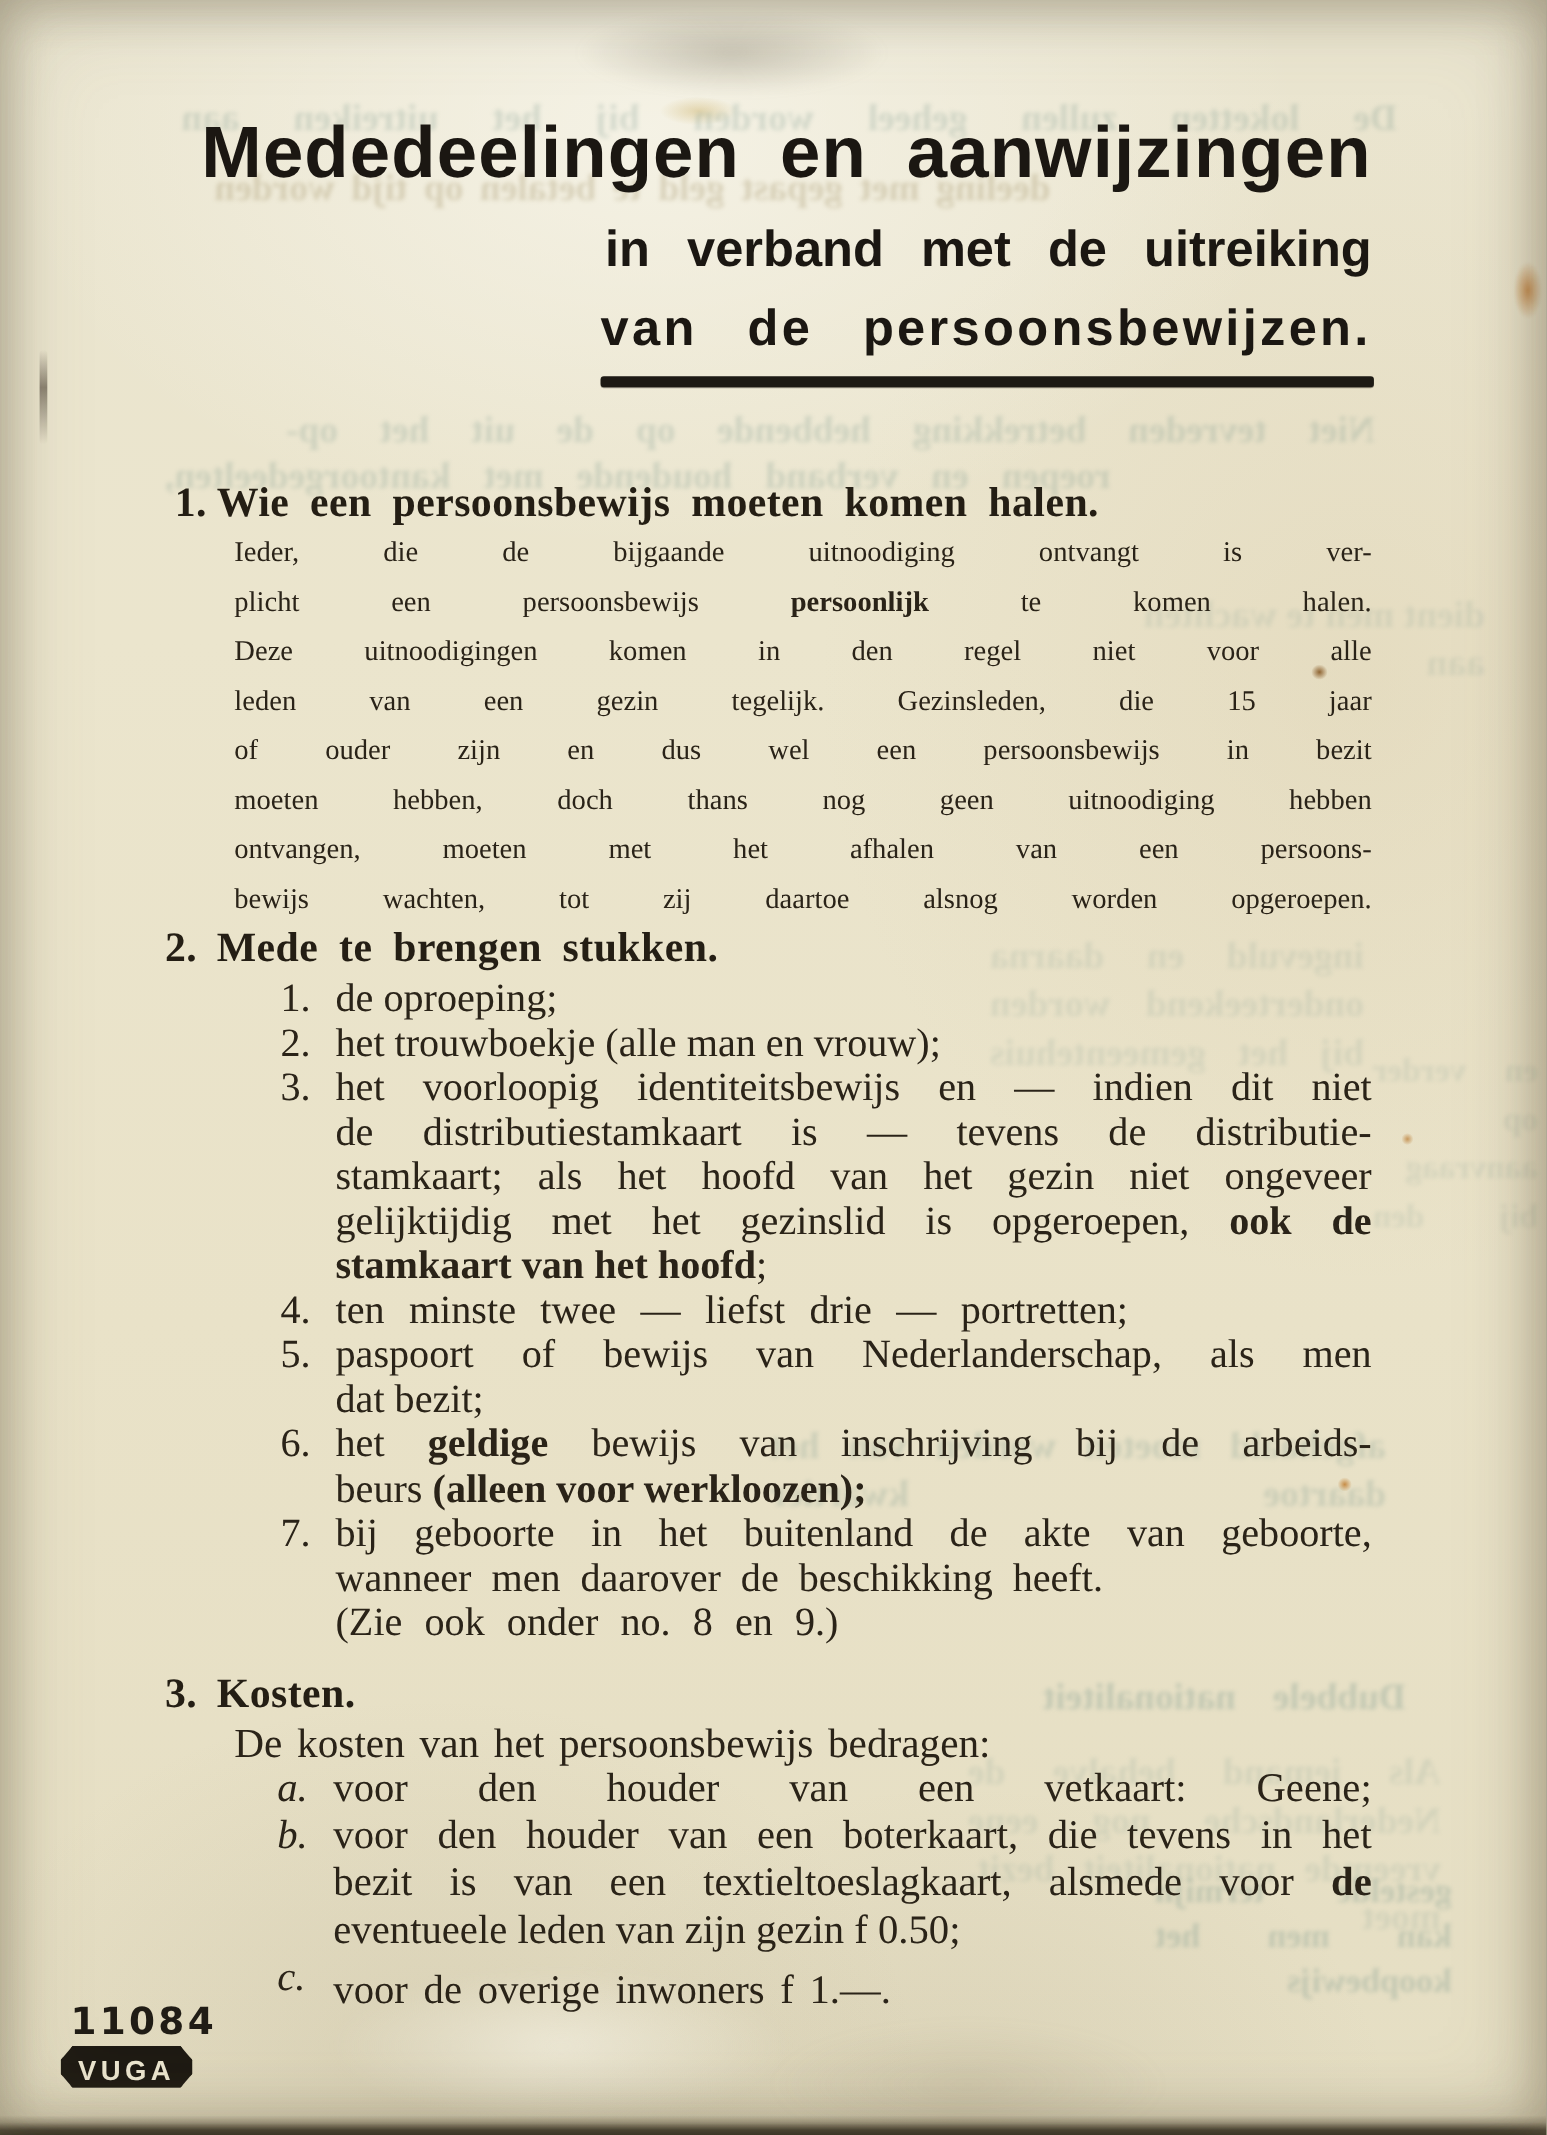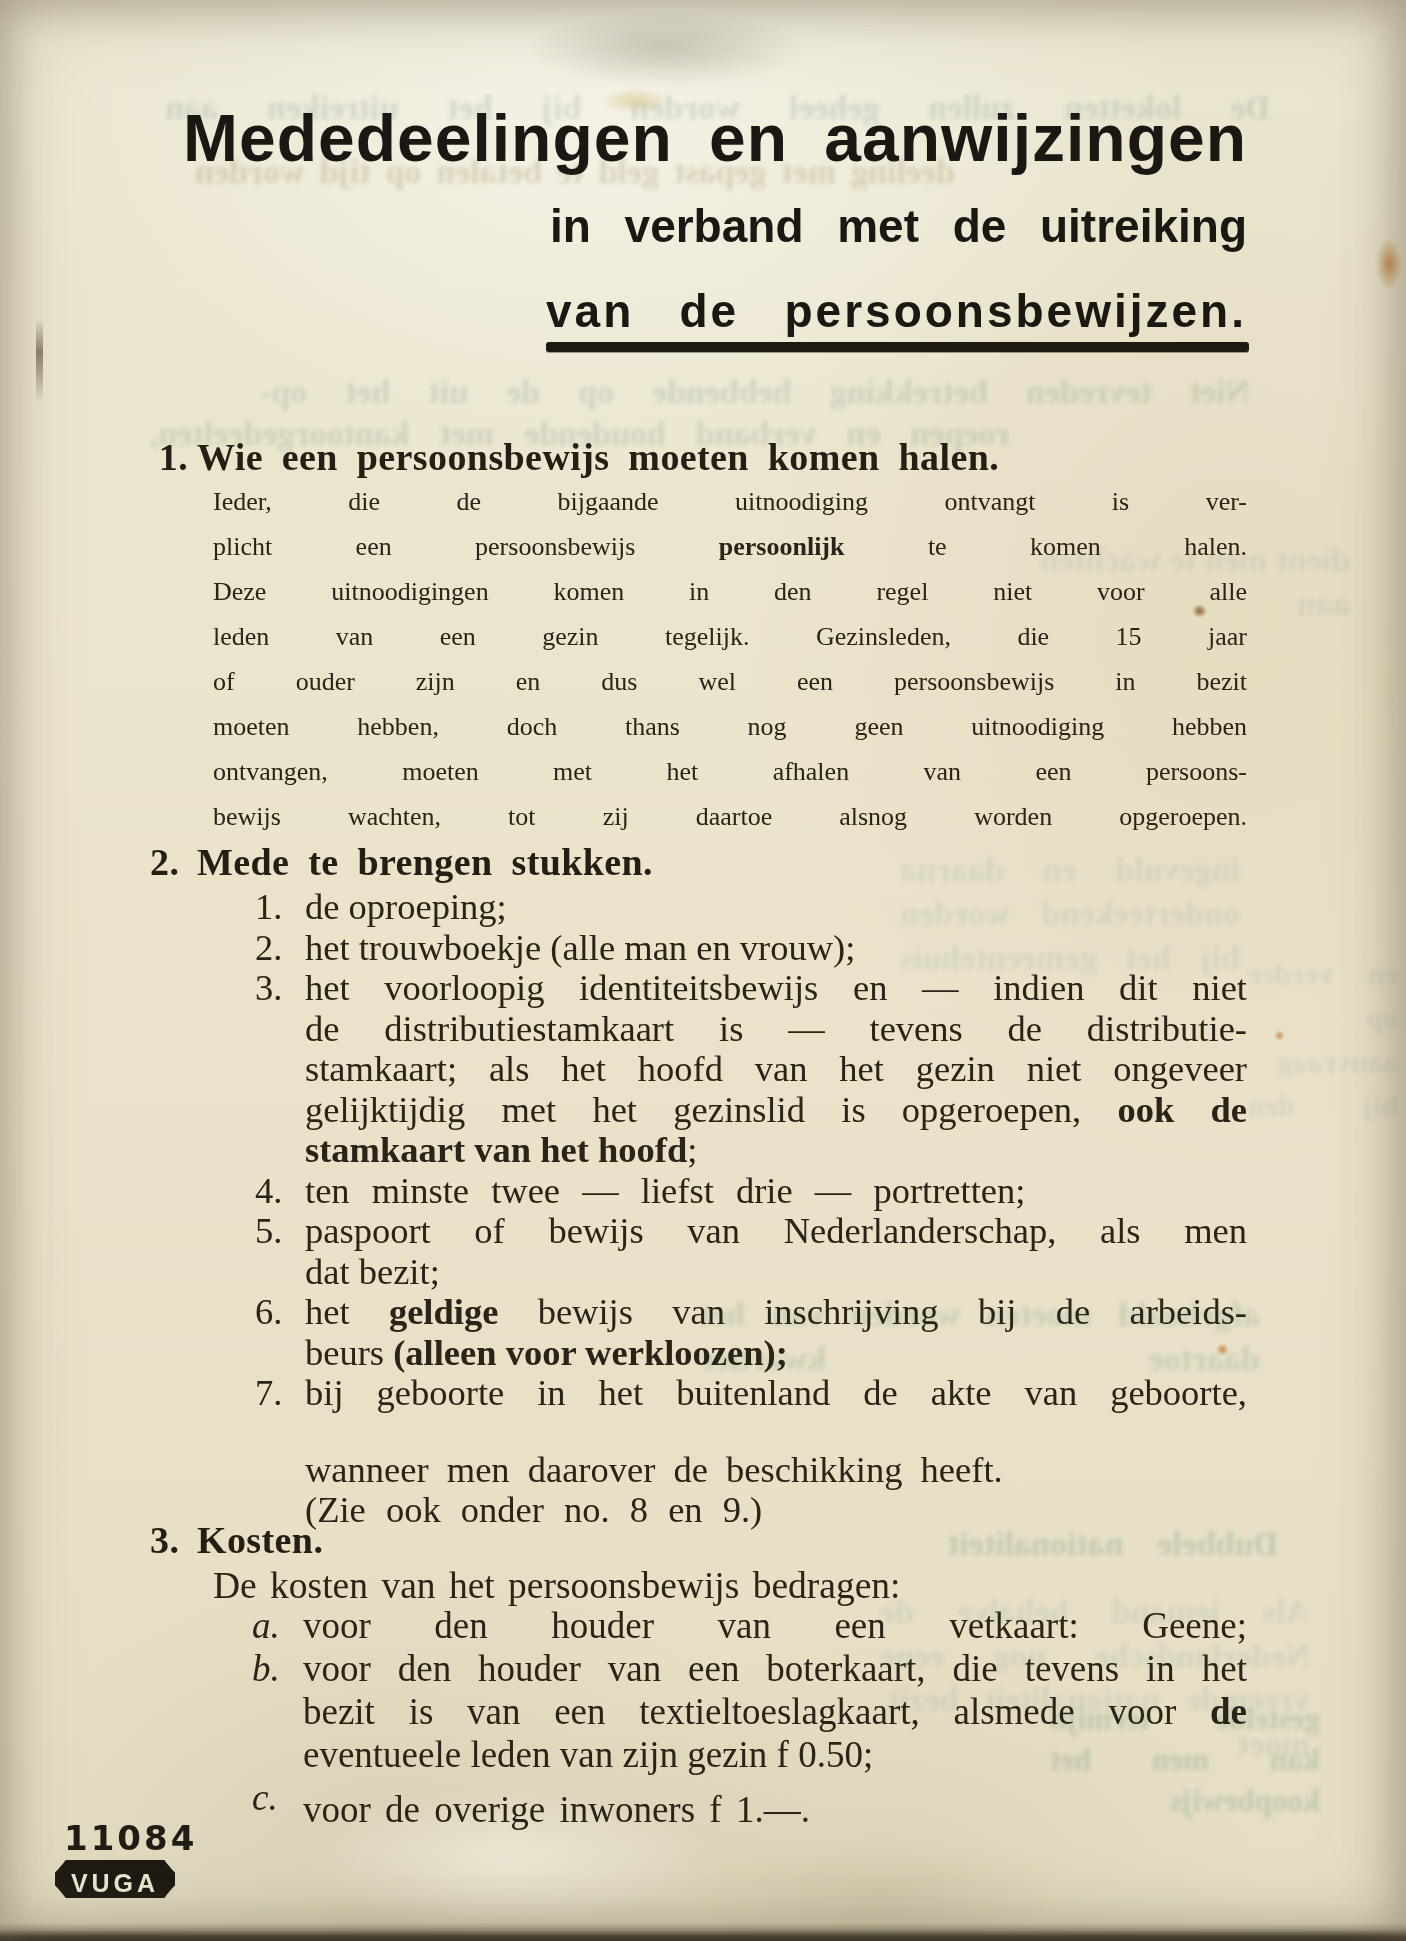--- a/index.html
+++ b/index.html
@@ -22,37 +22,37 @@
                 inset 0 18px 35px rgba(120,110,90,.14),
                 inset 0 -22px 45px rgba(100,90,65,.18);
   }
   .abs{position:absolute;}
   
   .t-sans{font-family:"Liberation Sans", sans-serif;font-weight:700;color:#1b1712;}
   .title1{left:183px;top:101px;width:1064px;font-size:66px;line-height:1.15;
           letter-spacing:1px;text-align:justify;text-align-last:justify;white-space:nowrap0;}
   .title2{left:550px;top:199px;width:697px;font-size:46px;line-height:1.2;
           text-align:justify;text-align-last:justify;}
-  .title3{left:546px;top:284px;width:701px;font-size:46px;line-height:1.2;
+  .title3{left:546px;top:271px;width:701px;font-size:46px;line-height:1.2;
           letter-spacing:3px;text-align:justify;text-align-last:justify;}
   .rule{left:546px;top:342px;width:703px;height:10px;background:#1d1a14;border-radius:3px;
         box-shadow:0 1px 0 rgba(40,35,25,.4);}
   
   .shead{font-weight:700;font-size:38px;line-height:1.1;word-spacing:9px;letter-spacing:.4px;color:#241e14;}
   .shead .num{display:inline-block;width:47px;}
   .para{left:213px;top:479px;width:1034px;font-size:26px;line-height:45px;color:#2a2318;}
   .jl{text-align:justify;text-align-last:justify;}
   .bd{font-weight:700;}
   .it{font-style:italic;}
   .list{left:255px;top:887px;width:992px;font-size:36.5px;line-height:40.5px;color:#2a2318;}
   .row{display:flex;}
   .row .num{flex:0 0 50px;}
   .row .txt{flex:1 1 auto;}
   .w13{word-spacing:13px;}
-  .w9{word-spacing:9px;margin-top:36px;}
+  .w9{word-spacing:9px;}
   .w11{word-spacing:11px;}
   .w5{word-spacing:5px;margin-top:12px;}
   .costs{left:252px;top:1604px;width:995px;font-size:37px;line-height:43px;color:#2a2318;}
   .costs .num{flex:0 0 51px;}
   .intro{left:213px;top:1564px;font-size:37.5px;word-spacing:4px;color:#2a2318;}
   
   .printnum{left:64px;top:1818px;font-family:"DejaVu Sans", sans-serif;font-weight:700;
             font-size:34px;letter-spacing:3px;color:#201c15;}
   .logo{left:55px;top:1860px;width:120px;height:38px;background:#1e1a13;
         clip-path:polygon(11px 0,109px 0,120px 13px,120px 25px,109px 38px,11px 38px,0 25px,0 13px);

